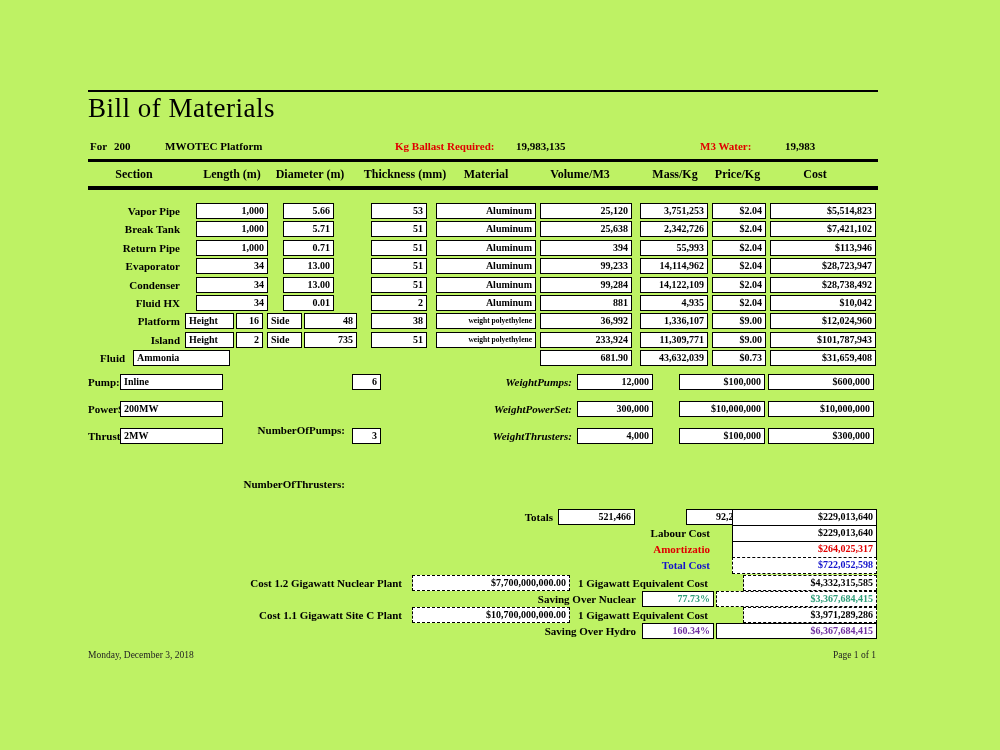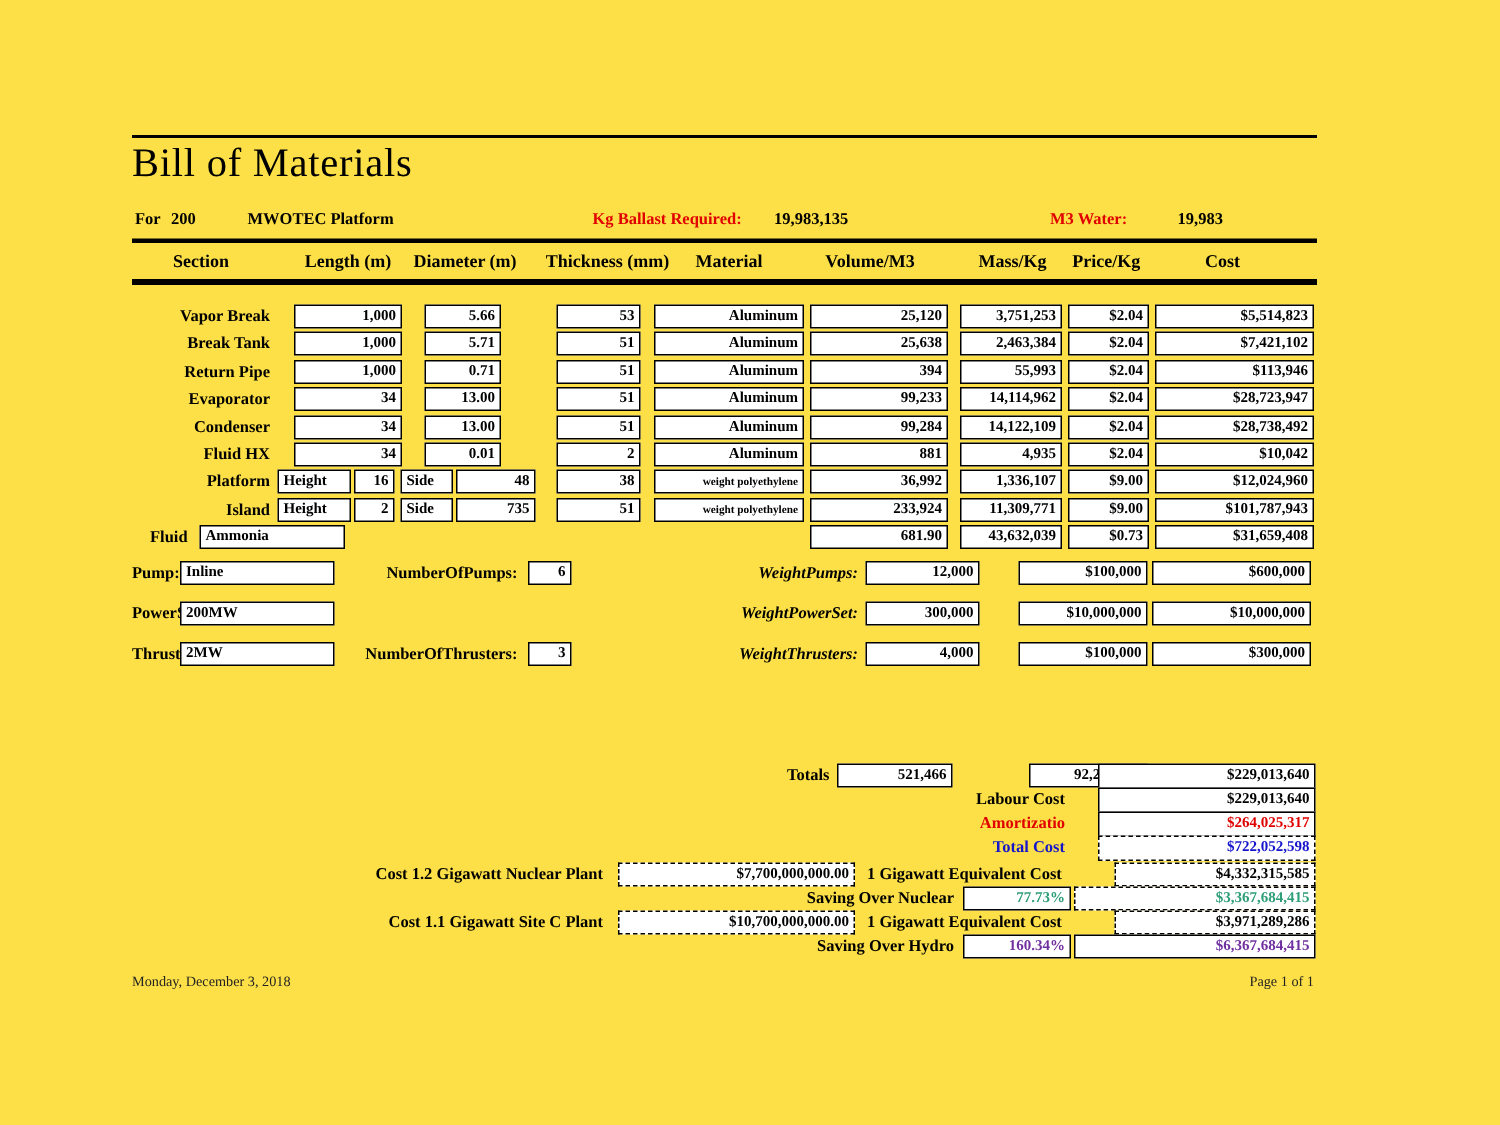--- a/index.html
+++ b/index.html
@@ -1,16 +1,16 @@
 <!DOCTYPE html>
 <html><head>
 <meta charset="utf-8">
 <style>
   html,body{margin:0;padding:0;background:#fff;}
-  .sheet{position:relative;width:1000px;height:750px;background:#fde047;overflow:hidden;
+  .sheet{position:relative;width:1000px;height:750px;background:#bef264;overflow:hidden;
          font-family:"Liberation Serif",serif;color:#000;}
   .hline{position:absolute;background:#000;}
   .title{position:absolute;left:88px;top:93px;font-size:27px;letter-spacing:.5px;white-space:nowrap;}
   .lab{position:absolute;font-weight:bold;font-size:11px;line-height:16px;white-space:nowrap;}
   .hdr{position:absolute;top:167px;font-weight:bold;font-size:12px;text-align:center;white-space:nowrap;}
   .bx{position:absolute;height:16px;border:1.5px solid #000;box-sizing:border-box;background:#fff;
       font-weight:bold;font-size:10px;line-height:13px;text-align:right;padding:0 3px;white-space:nowrap;overflow:hidden;}
   .trow{position:absolute;left:0;width:1000px;height:18px;}
   .c-sec{left:60px;width:120px;text-align:right;font-weight:bold;font-size:11px;line-height:16px;position:absolute;white-space:nowrap;}
   .c-len{left:196px;width:72px;}
@@ -24,21 +24,21 @@
   .c-cst{left:770px;width:106px;}
   .c-hlab{left:185px;width:49px;text-align:left;}
   .c-hval{left:236px;width:27px;}
   .c-slab{left:267px;width:35px;text-align:left;}
   .c-sval{left:304px;width:53px;}
   .c-flab{left:100px;width:40px;position:absolute;font-weight:bold;font-size:11px;line-height:16px;}
   .c-fval{left:133px;width:97px;text-align:left;}
   .erow{position:absolute;left:0;width:1000px;height:18px;}
   .e-lab{left:88px;}
   .e-val{left:120px;width:103px;text-align:left;}
-  .e-clab{left:200px;width:145px;text-align:right;}
+  .e-clab{left:200px;width:145px;text-align:right;margin-top:48px;}
   .e-cval{left:352px;width:29px;}
   .e-wlab{left:430px;width:142px;text-align:right;font-style:italic;}
   .e-wval{left:577px;width:76px;}
   .e-p{left:679px;width:86px;}
   .e-c{left:768px;width:106px;}
   .srow{position:absolute;left:0;width:1000px;height:18px;}
   .s-tlab{left:470px;width:83px;text-align:right;}
   .s-vol{left:558px;width:77px;}
   .s-mas{left:642px;width:79px;margin-left:44px;}
   .s-cost{left:732px;width:145px;}
@@ -79,38 +79,38 @@
   <div class="hdr" style="left:270px;width:80px;">Diameter (m)</div>
   <div class="hdr" style="left:360px;width:90px;">Thickness (mm)</div>
   <div class="hdr" style="left:436px;width:100px;">Material</div>
   <div class="hdr" style="left:535px;width:90px;">Volume/M3</div>
   <div class="hdr" style="left:635px;width:80px;">Mass/Kg</div>
   <div class="hdr" style="left:700px;width:75px;">Price/Kg</div>
   <div class="hdr" style="left:770px;width:90px;">Cost</div>
   <div class="hline" style="left:88px;top:186px;width:790px;height:4px;"></div>
 
   <div class="trow" style="top:203px;">
-    <div class="c-sec">Vapor Break</div>
+    <div class="c-sec">Vapor Pipe</div>
     <div class="bx c-len">1,000</div>
     <div class="bx c-dia">5.66</div>
     <div class="bx c-thk">53</div>
     <div class="bx c-mat">Aluminum</div>
     <div class="bx c-vol">25,120</div>
     <div class="bx c-mas">3,751,253</div>
     <div class="bx c-prc">$2.04</div>
     <div class="bx c-cst">$5,514,823</div>
   </div>
   <div class="trow" style="top:221px;">
     <div class="c-sec">Break Tank</div>
     <div class="bx c-len">1,000</div>
     <div class="bx c-dia">5.71</div>
     <div class="bx c-thk">51</div>
     <div class="bx c-mat">Aluminum</div>
     <div class="bx c-vol">25,638</div>
-    <div class="bx c-mas">2,463,384</div>
+    <div class="bx c-mas">2,342,726</div>
     <div class="bx c-prc">$2.04</div>
     <div class="bx c-cst">$7,421,102</div>
   </div>
   <div class="trow" style="top:240px;">
     <div class="c-sec">Return Pipe</div>
     <div class="bx c-len">1,000</div>
     <div class="bx c-dia">0.71</div>
     <div class="bx c-thk">51</div>
     <div class="bx c-mat">Aluminum</div>
     <div class="bx c-vol">394</div>

